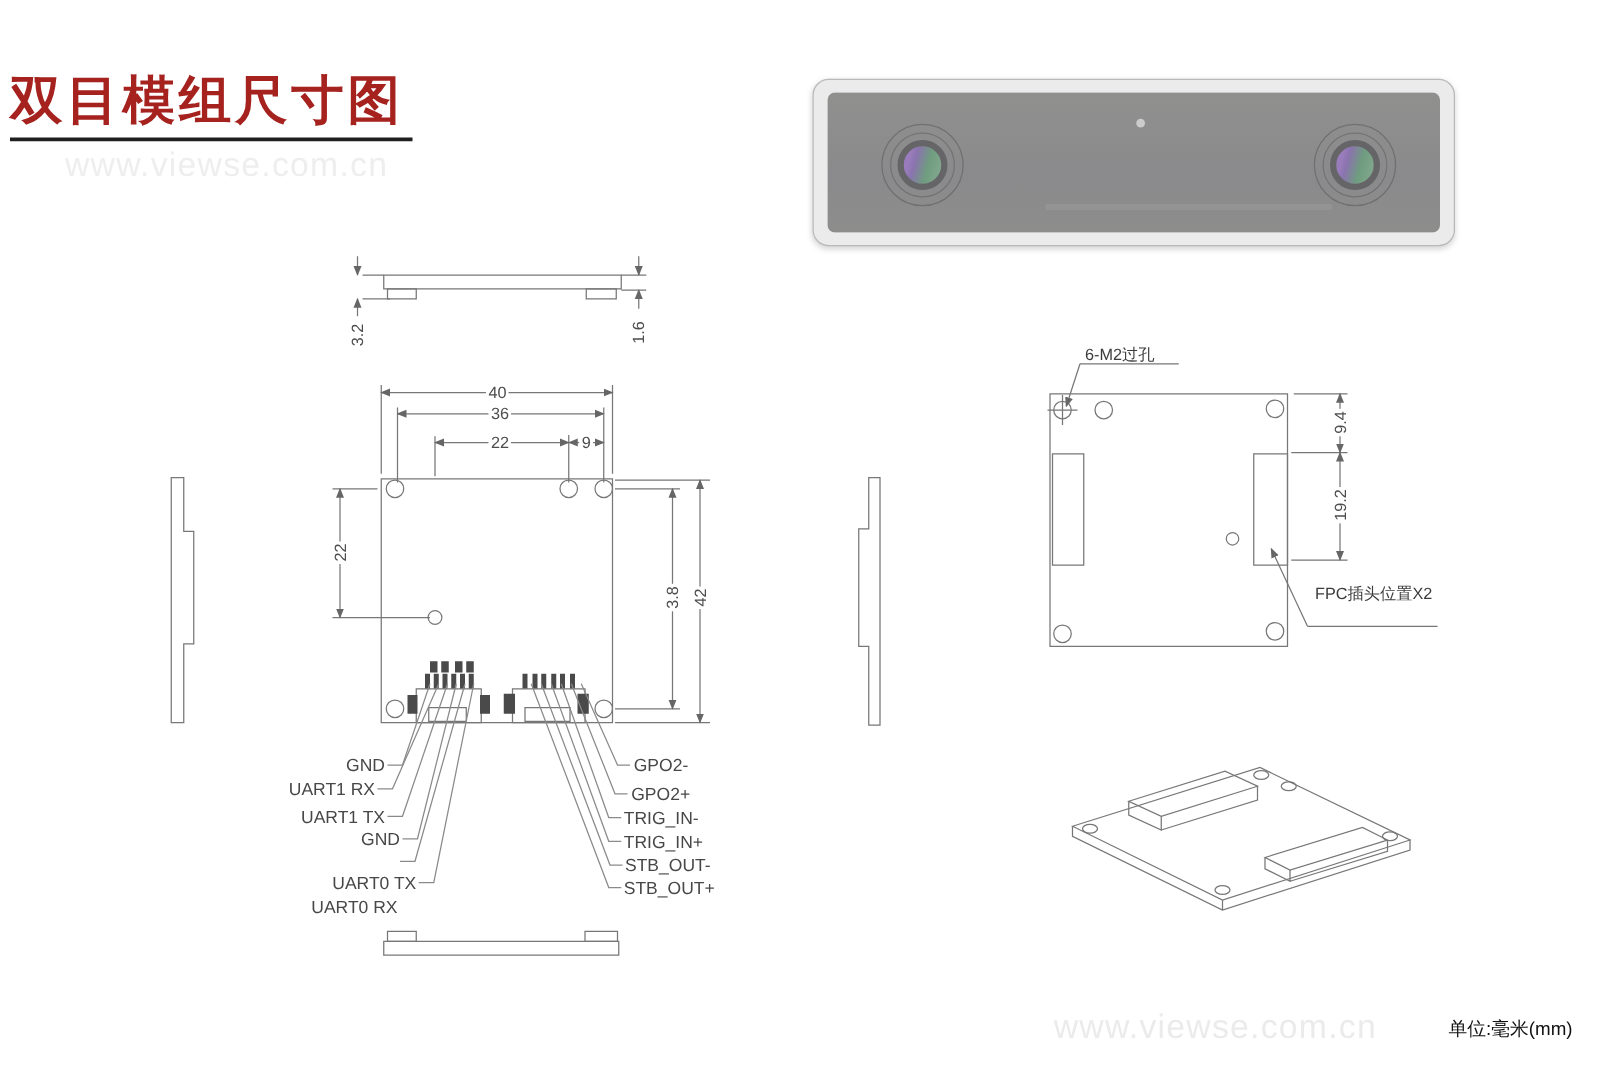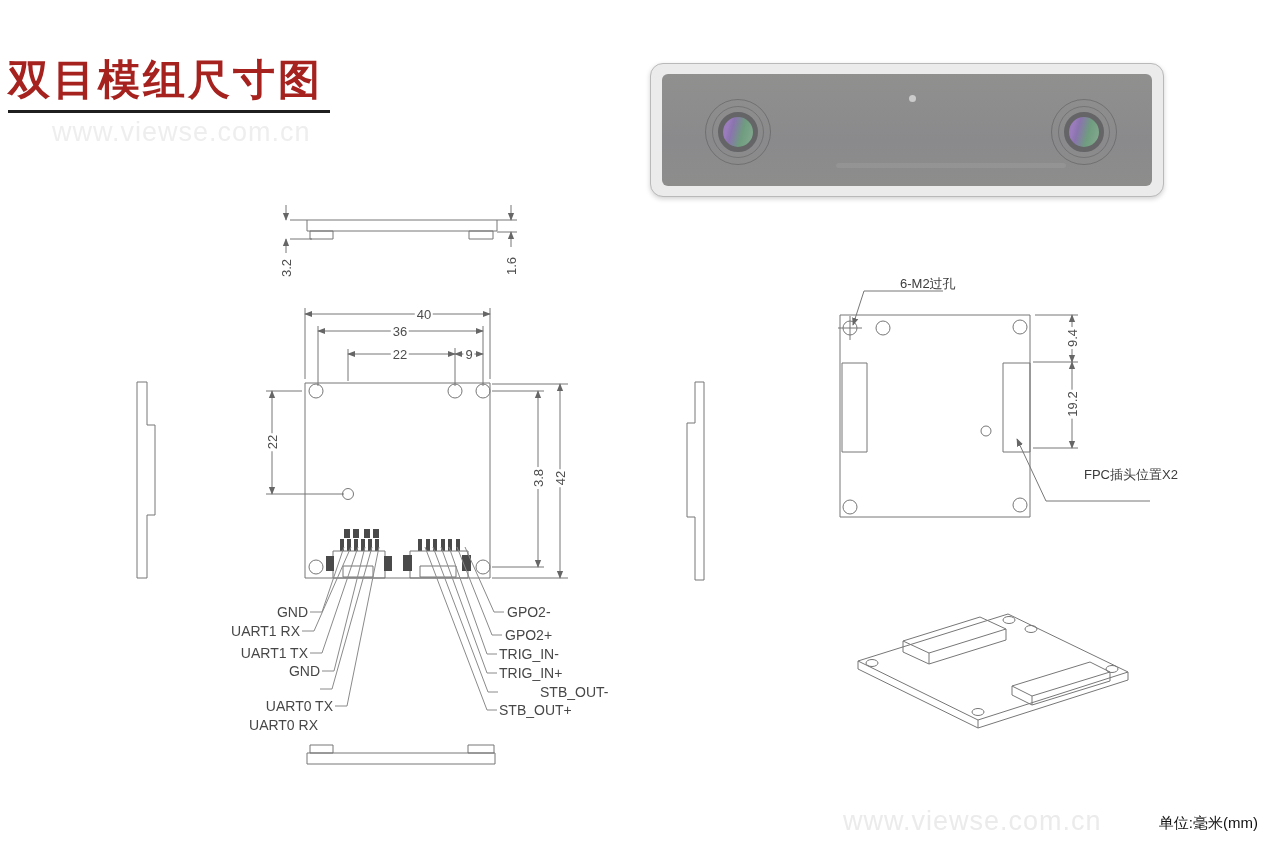--- a/index.html
+++ b/index.html
@@ -24,21 +24,21 @@
         background:linear-gradient(105deg,#9a7cbd 18%,#8a74ae 32%,#6f9c7f 62%,#86ab91);}
   .led{position:absolute;left:258px;top:31px;width:7px;height:7px;border-radius:50%;background:#cbcbcb;}
   .streak{position:absolute;left:185px;bottom:28px;width:230px;height:5px;border-radius:3px;
           background:rgba(255,255,255,0.07);}
   
   .dim{position:absolute;transform:translate(-50%,-50%);background:#fff;padding:0 2px;
        font-size:13px;color:#4d4d4d;white-space:nowrap;line-height:1;}
   .dim.rot{transform:translate(-50%,-50%) rotate(-90deg);}
   .pin{position:absolute;font-size:14px;color:#474747;white-space:nowrap;line-height:1;}
   .pin.ra{transform:translateX(-100%);text-align:center;}
-  .callout{position:absolute;font-size:13px;color:#3c3c3c;white-space:nowrap;line-height:1;margin-left:32px;}
+  .callout{position:absolute;font-size:13px;color:#3c3c3c;white-space:nowrap;line-height:1;}
   svg.linework{position:absolute;left:0;top:0;}
   svg.linework *{vector-effect:non-scaling-stroke;}
 </style>
 </head>
 <body>
 
 <div class="stage">
 
   <div class="wm top">www.viewse.com.cn</div>
   <div class="wm bottom">www.viewse.com.cn</div>
@@ -193,21 +193,21 @@
       <ellipse cx="1009" cy="620" rx="6" ry="3.5"></ellipse>
       <ellipse cx="1031" cy="629" rx="6" ry="3.5"></ellipse>
       <ellipse cx="1112" cy="669" rx="6" ry="3.5"></ellipse>
       <ellipse cx="978" cy="712" rx="6" ry="3.5"></ellipse>
     </g>
   </svg>
 
   <div class="dim rot" style="left:286px;top:268px;">3.2</div>
   <div class="dim rot" style="left:511px;top:266px;">1.6</div>
 
-  <div class="dim" style="left:398px;top:314px;margin-left:26px;">40</div>
+  <div class="dim" style="left:398px;top:314px;">40</div>
   <div class="dim" style="left:400px;top:331px;">36</div>
   <div class="dim" style="left:400px;top:354px;">22</div>
   <div class="dim" style="left:469px;top:354px;">9</div>
   <div class="dim rot" style="left:272px;top:442px;">22</div>
   <div class="dim rot" style="left:538px;top:478px;">3.8</div>
   <div class="dim rot" style="left:560px;top:478px;">42</div>
 
   <div class="dim rot" style="left:1072px;top:338px;">9.4</div>
   <div class="dim rot" style="left:1072px;top:404px;">19.2</div>
 
@@ -218,17 +218,17 @@
   <div class="pin ra" style="left:300px;top:624px;">UART1 RX</div>
   <div class="pin ra" style="left:308px;top:646px;">UART1 TX</div>
   <div class="pin ra" style="left:320px;top:664px;">GND</div>
   <div class="pin ra" style="left:318px;top:682px;margin-top:36px;">UART0 RX</div>
   <div class="pin ra" style="left:333px;top:699px;">UART0 TX</div>
 
   <div class="pin" style="left:507px;top:605px;">GPO2-</div>
   <div class="pin" style="left:505px;top:628px;">GPO2+</div>
   <div class="pin" style="left:499px;top:647px;">TRIG_IN-</div>
   <div class="pin" style="left:499px;top:666px;text-align:right;">TRIG_IN+</div>
-  <div class="pin" style="left:500px;top:685px;margin-left:40px;">STB_OUT-</div>
+  <div class="pin" style="left:500px;top:685px;">STB_OUT-</div>
   <div class="pin" style="left:499px;top:703px;">STB_OUT+</div>
 
   <div class="unit">单位:毫米(mm)</div>
 </div>
 
 </body></html>

